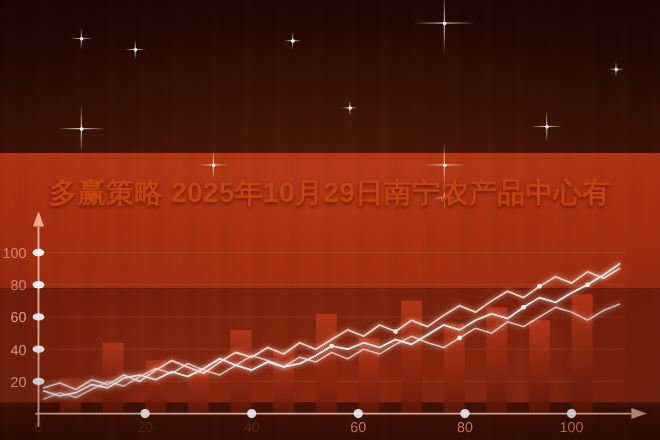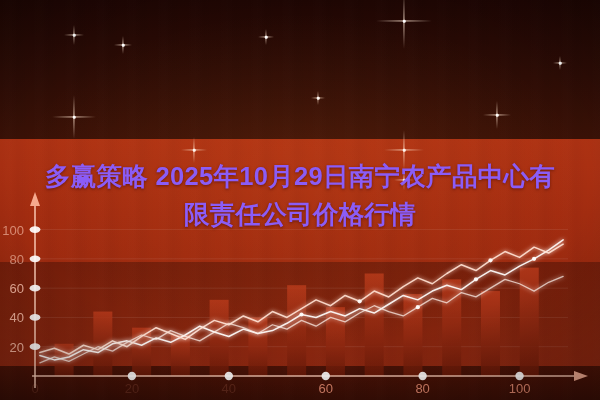--- a/index.html
+++ b/index.html
@@ -80,21 +80,21 @@
   
   .title-wrap {
     position: absolute;
     left: 0; top: 157px;
     width: 600px;
     text-align: center;
     pointer-events: none;
   }
   .title-line {
     display: block;
-    color: #8b5cf6;
+    color: #c2410c;
     font-size: 25.5px;
     font-weight: bold;
     line-height: 38px;
     letter-spacing: .3px;
     text-shadow: 0 1px 3px rgba(60,10,0,.55);
     white-space: nowrap;
   }
 
   
 </style>
@@ -250,16 +250,15 @@
         <text x="422.6363636363636" y="393" text-anchor="middle" font-family="&quot;Liberation Sans&quot;, sans-serif" font-size="13" fill="#ff9f82" fill-opacity="0.8">80</text>
         <ellipse cx="519.5454545454545" cy="376" rx="4.2" ry="4.2" fill="#ffffff" fill-opacity="0.92"></ellipse>
         <text x="519.5454545454545" y="393" text-anchor="middle" font-family="&quot;Liberation Sans&quot;, sans-serif" font-size="13" fill="#ff9f82" fill-opacity="0.8">100</text>
       </g>
     </svg>
 
   <div class="vignette"></div>
 
   <div class="title-wrap">
     <span class="title-line">多赢策略 2025年10月29日南宁农产品中心有</span>
-    <span class="title-line">限责任公司价格行情</span>
   </div>
 
 </div>
 
 </body></html>

